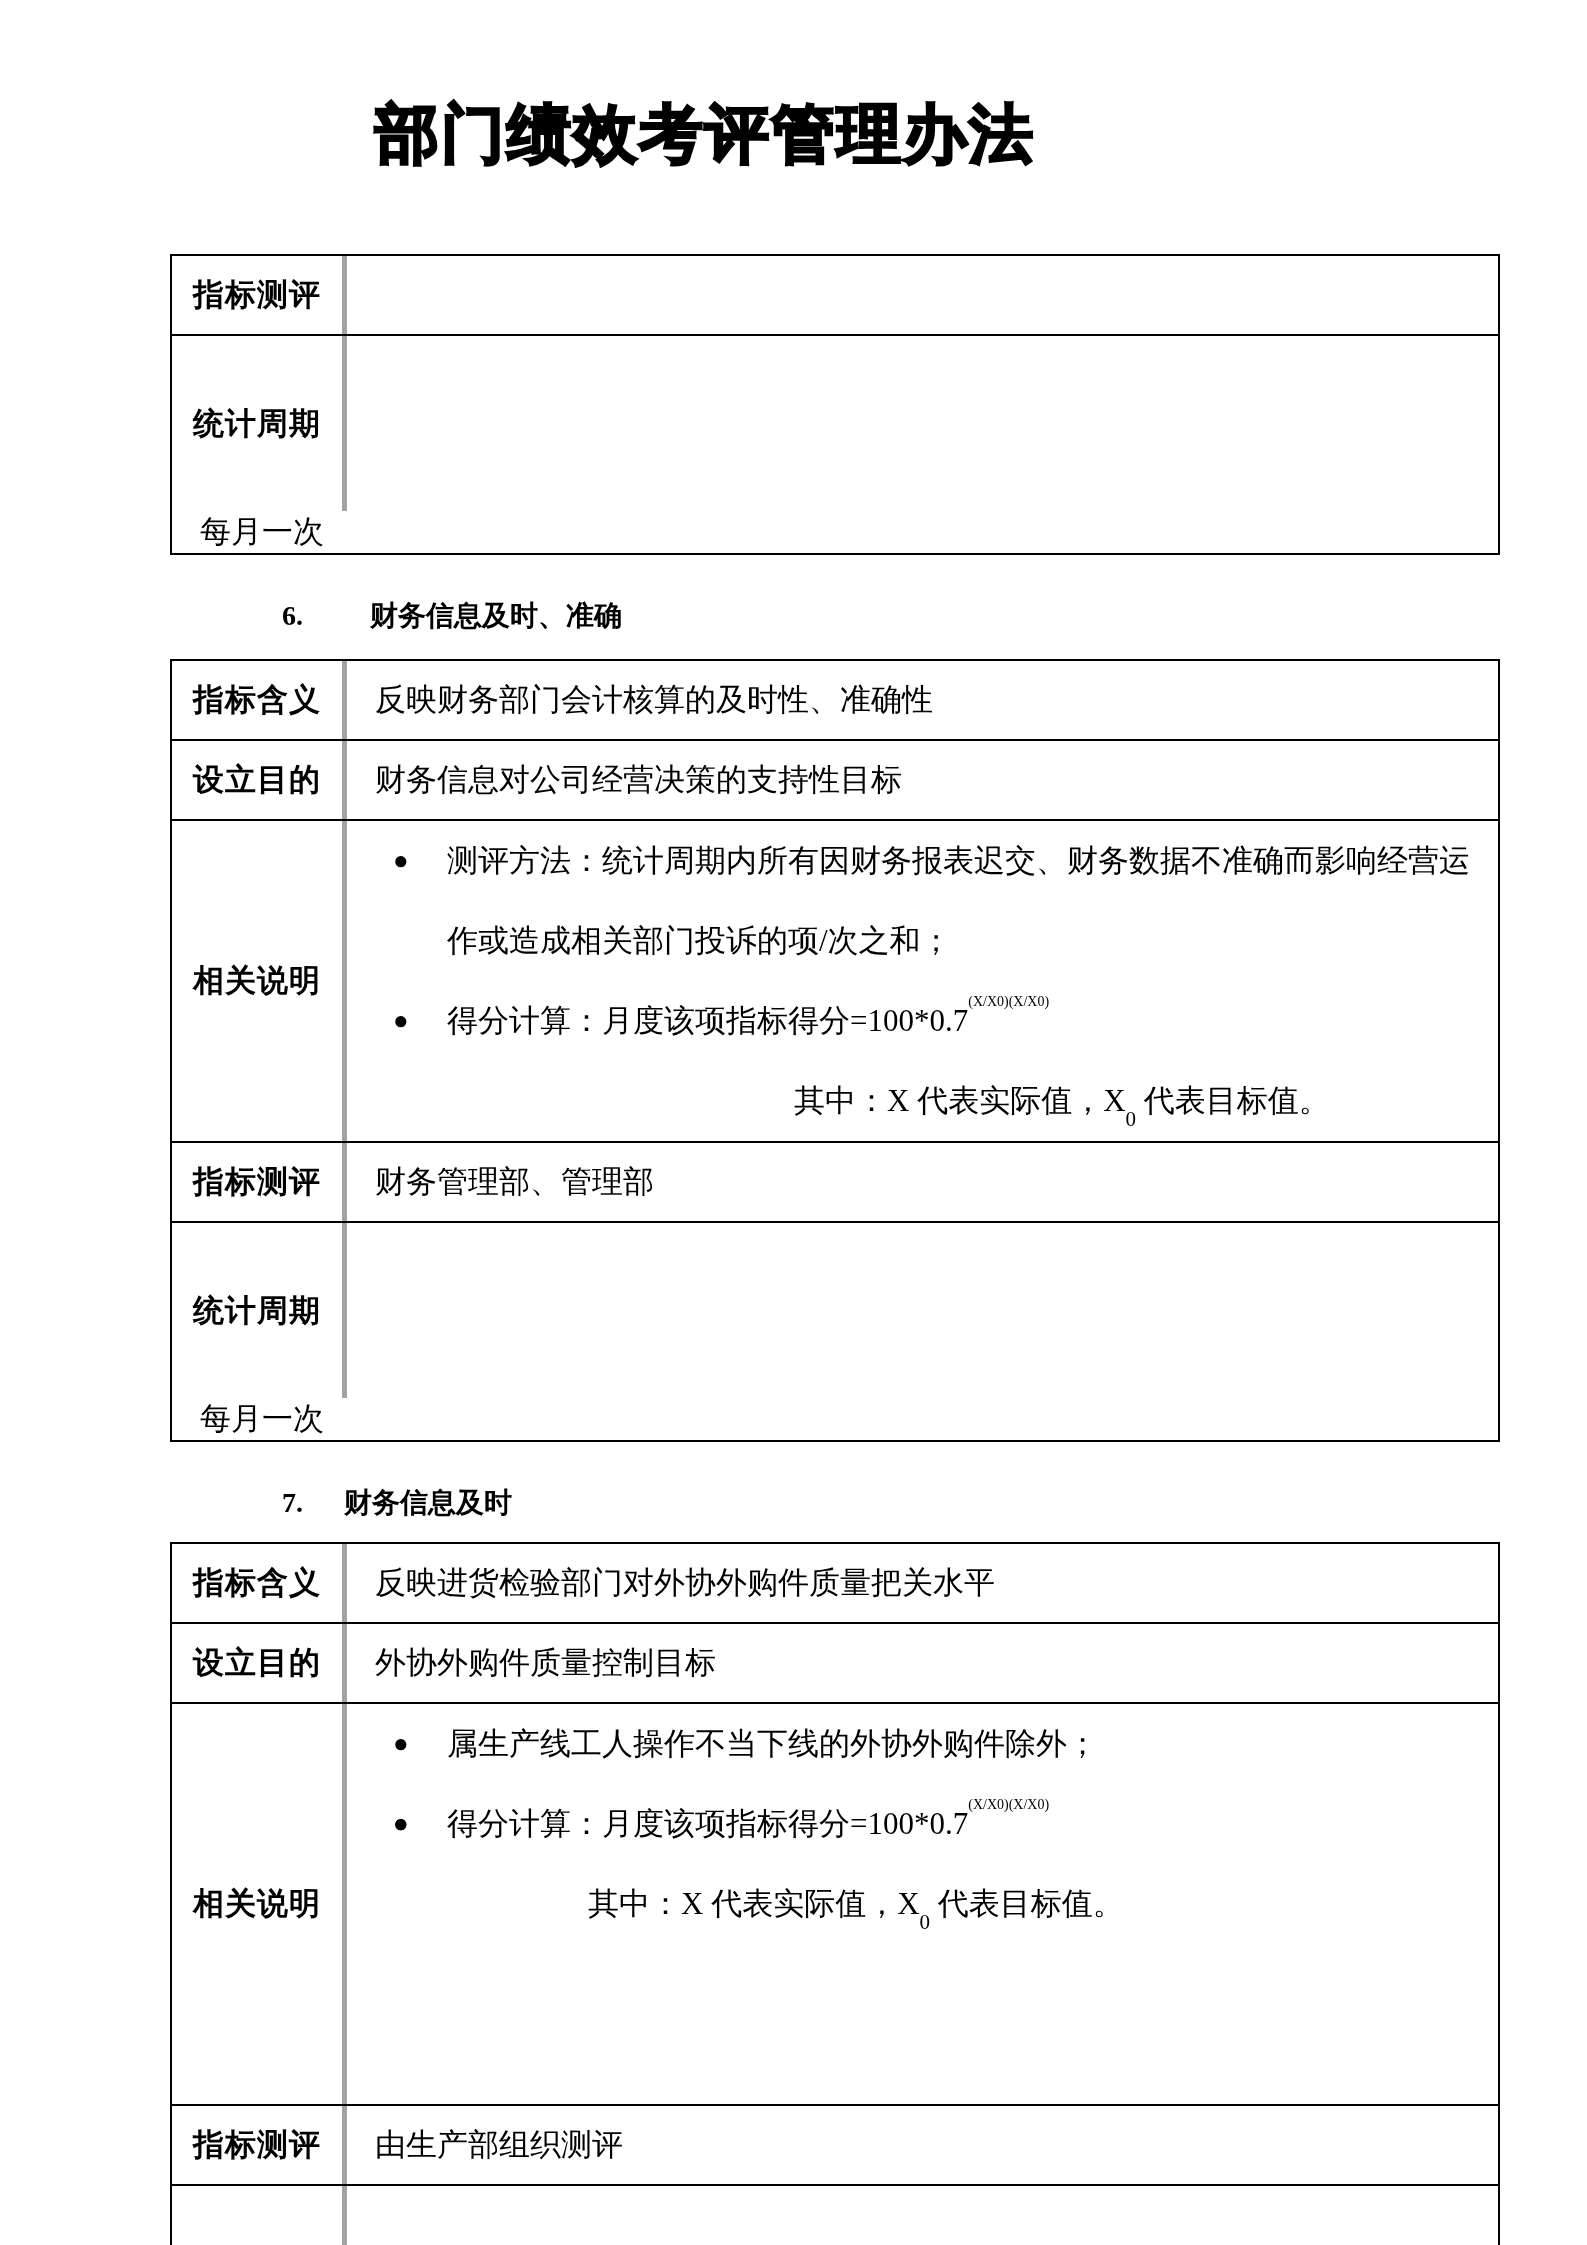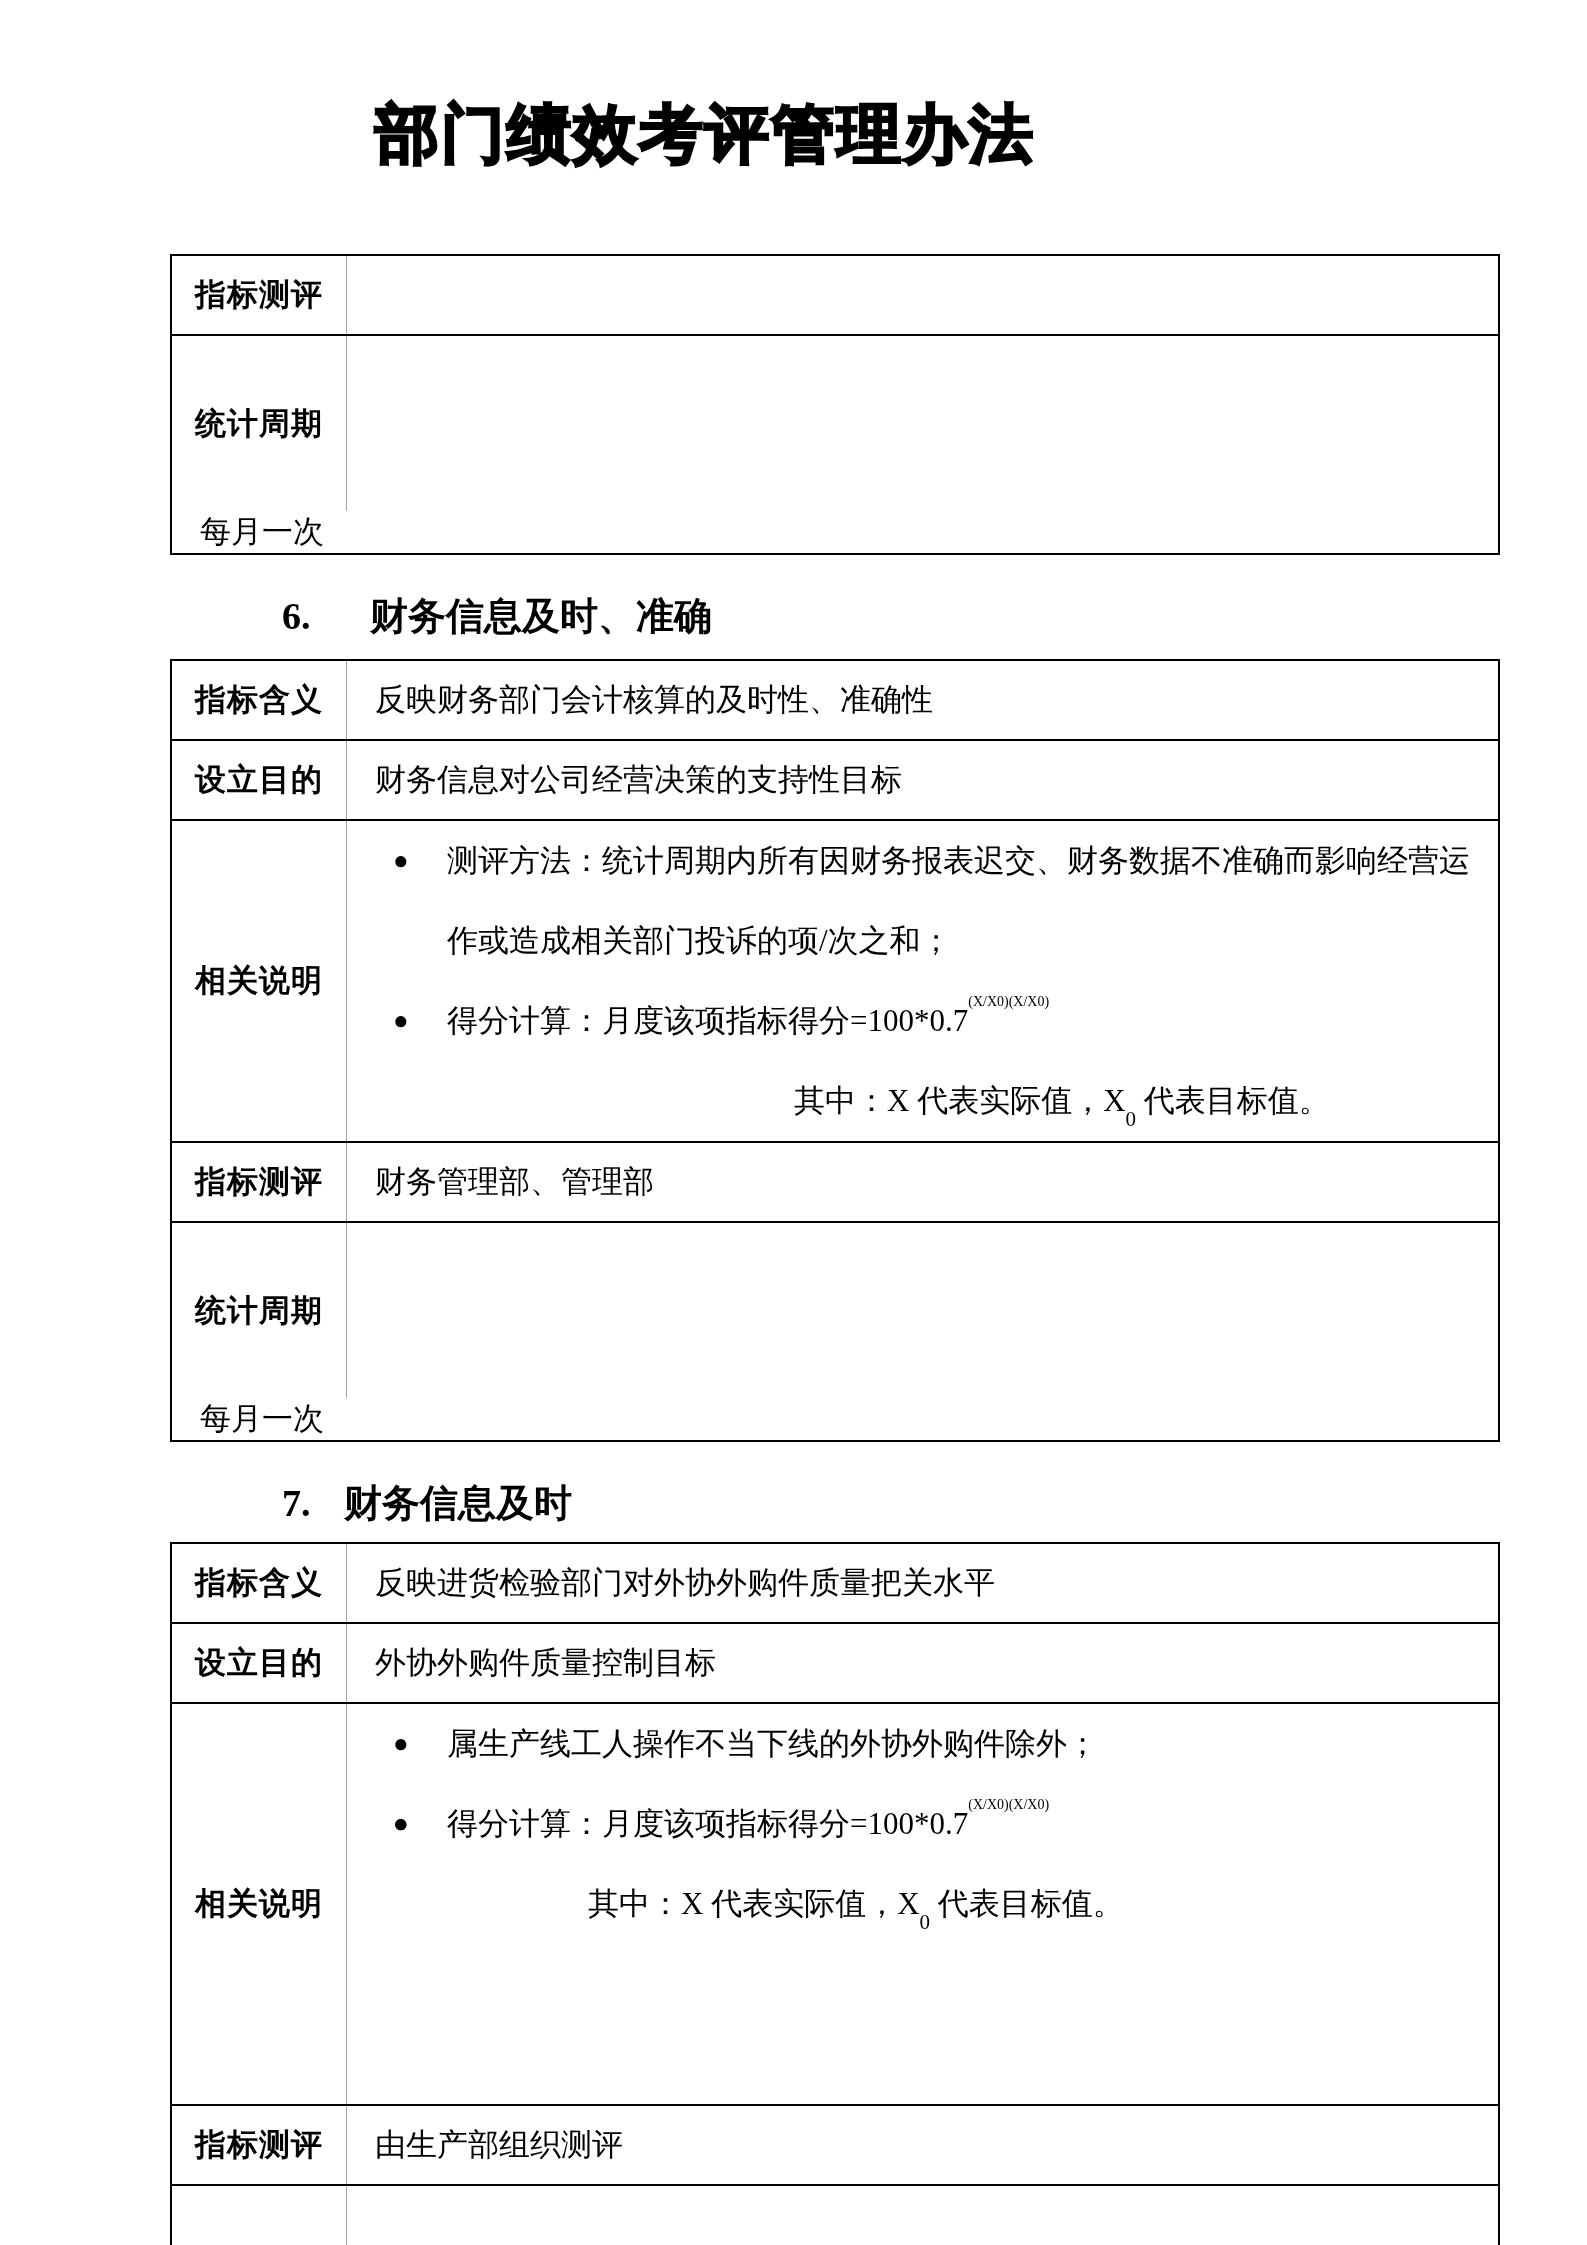--- a/index.html
+++ b/index.html
@@ -27,21 +27,21 @@
   }
 
   .tbl {
     width: 1330px;
     border: 2px solid #000;
   }
   .tr { display: flex; border-bottom: 2px solid #000; min-height: 80px; }
   .tr:last-child { border-bottom: none; flex-direction: column; }
   .th {
     flex: 0 0 175px; width: 175px;
-    border-right: 1px solid #a3a3a3;
+    border-right: 5px solid #a3a3a3;
     display: flex; align-items: center; justify-content: center;
     font-weight: bold;
     letter-spacing: 1px;
   }
   .td {
     flex: 1;
     display: flex; align-items: center;
     padding: 0 20px 0 28px;
   }
 
@@ -51,21 +51,21 @@
   .note-line { line-height: 80px; }
   .bullet-line { position: relative; padding-left: 100px; }
   .marker { position: absolute; left: 46px; top: 0; font-size: 26px; }
   .indent-deep { padding-left: 447px; }
   .indent-mid  { padding-left: 241px; }
   sup.fsup { font-size: 14px; position: relative; top: -14px; line-height: 0; }
   sub.fsub { font-size: 21px; position: relative; top: 8px; line-height: 0; }
 
   .sec-heading {
     margin: 36px 0 0 112px;
-    font-size: 38px;
+    font-size: 28px;
     font-weight: bold;
     line-height: 50px;
     white-space: nowrap;
   }
   .sec-num { display: inline-block; width: 88px; }
   .sec-num.narrow { width: 62px; }
   .t1 { margin-top: 0; }
   .t2 { margin-top: 18px; }
   .t3 { margin-top: 14px; }
 </style>

